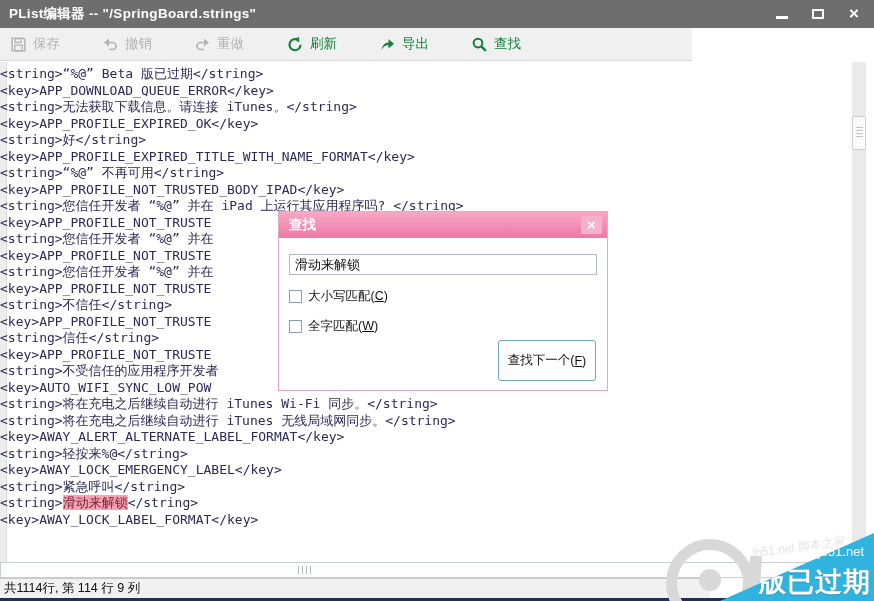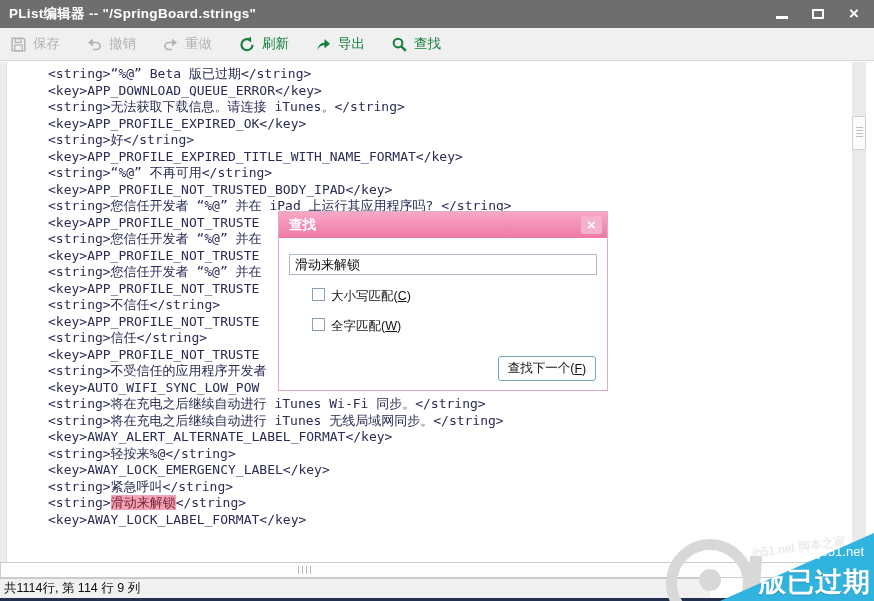--- a/index.html
+++ b/index.html
@@ -9,30 +9,30 @@
   
   .titlebar { position:absolute; top:0; left:0; width:874px; height:28px; background:#6e6e6e; color:#fff; display:flex; align-items:center; }
   .titlebar .title { font-weight:bold; font-size:13.5px; padding-left:9px; letter-spacing:.3px; white-space:pre; }
   .wbtns { margin-left:auto; display:flex; gap:12px; padding-right:8px; }
   .wbtn { width:24px; height:20px; display:flex; align-items:center; justify-content:center; color:#fff; cursor:default; }
   .ico-min { width:12px; height:3px; background:#fff; margin-top:6px; }
   .ico-max { width:12px; height:10px; border:2px solid #fff; }
   .ico-close { font-size:17px; font-weight:bold; line-height:18px; }
 
   
-  .toolbar { position:absolute; top:28px; left:0; width:874px; height:33px; background:#f0f0f0; border-bottom:1px solid #d6d6d6; display:flex; align-items:center; padding-left:10px; gap:26px; }
+  .toolbar { position:absolute; top:28px; left:0; width:692px; height:33px; background:#f0f0f0; border-bottom:1px solid #d6d6d6; display:flex; align-items:center; padding-left:10px; gap:42px; }
   .titem { display:flex; align-items:center; gap:6px; font-size:13.5px; color:#15803d; }
   .titem.disabled { color:#b3b3b3; }
   .titem svg { display:block; }
 
   
   .content { position:absolute; top:62px; left:0; width:874px; height:501px; background:#fff; overflow:hidden; }
   .gutter { position:absolute; left:0; top:0; bottom:0; width:7px; background:#ededed; border-right:1px solid #dddddd; }
   .code { position:absolute; left:0; top:4px; right:14px; font-family:"DejaVu Sans Mono","Liberation Mono",monospace; font-size:13px; color:#2b2b56; }
-  .line { height:16.5px; line-height:16.5px; padding-left:48px; white-space:pre; }
+  .line { height:16.5px; line-height:16.5px; white-space:pre; }
   .hl { background:#f4a2b5; color:#7d2236; }
 
   
   .vscroll { position:absolute; right:8px; top:62px; width:14px; height:500px; background:#eaeaea; }
   .vthumb { position:absolute; left:0; top:54px; width:14px; height:34px; background:#fbfbfb; border:1px solid #d0d0d0; border-radius:2px; }
   .vthumb::after { content:""; position:absolute; left:3px; top:10px; width:7px; height:11px;
       background:repeating-linear-gradient(#c2c2c2 0 1px, transparent 1px 3px); }
   .hscroll { position:absolute; left:0; top:562px; width:846px; height:16px; background:#fdfdfd; border:1px solid #c9cdd1; }
   .hgrip { position:absolute; left:297px; top:3px; width:13px; height:8px;
       background:repeating-linear-gradient(90deg,#b7bcc1 0 1px, transparent 1px 4px); }
@@ -40,23 +40,23 @@
   
   .statusbar { position:absolute; left:0; top:578px; width:710px; height:20px; background:#f1f1f1; border-top:1px solid #c9c9c9; font-size:12.5px; color:#0d0d0d; line-height:18px; padding-left:4px; }
   .bottomedge { position:absolute; left:0; top:598px; width:874px; height:3px; background:#22304d; }
 
   
   .dialog { position:absolute; left:278px; top:211px; width:330px; height:180px; background:#fff; border:1px solid #e2a9c2; z-index:10; }
   .dtitle { height:26px; background:linear-gradient(#f8a8c6,#ee78a5); color:#fff; font-weight:bold; font-size:13.5px; display:flex; align-items:center; padding-left:10px; position:relative; }
   .dclose { position:absolute; right:5px; top:4px; width:21px; height:18px; background:#f5b0cb; border-radius:2px; color:#fff; font-weight:bold; font-size:15px; line-height:17px; text-align:center; cursor:default; }
   .dbody { position:relative; padding:12px 10px 0; font-size:12.5px; color:#111; }
   .dinput { margin-top:4px; width:308px; height:21px; border:1px solid #aebbc6; font-size:13px; padding:1px 5px; font-family:"Liberation Sans",sans-serif; color:#111; outline:none; }
-  .opt { margin-top:13px; display:flex; gap:6px;margin-left:23px; }
+  .opt { margin-top:13px; display:flex; align-items:center; gap:6px; }
   .cbox { width:13px; height:13px; border:1px solid #88a0b8; background:#fff; flex:none; }
-  .dbtn { position:absolute; right:11px; bottom:9px; width:98px; height:25px; background:#fdfdfd; border:1px solid #74a6c2; border-radius:3px; font-size:12.5px; color:#111; display:flex; align-items:center; justify-content:center; cursor:default; }
+  .dbtn { position:absolute; right:11px; bottom:9px; width:98px; height:41px; background:#fdfdfd; border:1px solid #74a6c2; border-radius:3px; font-size:12.5px; color:#111; display:flex; align-items:center; justify-content:center; cursor:default; }
 
   
   .wm-logo { position:absolute; left:660px; top:536px; width:120px; height:70px; z-index:41; pointer-events:none; }
   .wm-ring { position:absolute; left:6px; top:3px; width:88px; height:88px; border:11px solid #d8d8d8; border-radius:50%; }
   .wm-dot { position:absolute; left:39px; top:33px; width:22px; height:22px; background:#d8d8d8; border-radius:50%; }
   .wm-stem { position:absolute; left:88px; top:20px; width:12px; height:62px; background:#d8d8d8; border-radius:0 0 8px 8px; transform:rotate(4deg); }
   .wm-ghost { position:absolute; left:752px; top:540px; width:96px; color:#cfcfcf; font-size:12px; line-height:14px; transform:rotate(-8deg); opacity:.6; filter:blur(.4px); z-index:40; pointer-events:none; white-space:nowrap; }
   .wm-tri { position:absolute; left:720px; top:533px; width:154px; height:68px; background:#31b3e0;
       clip-path:polygon(100% 0, 100% 100%, 0 100%); z-index:42; }
   .wm-site { position:absolute; right:10px; top:11px; color:#fff; font-size:13px; }

